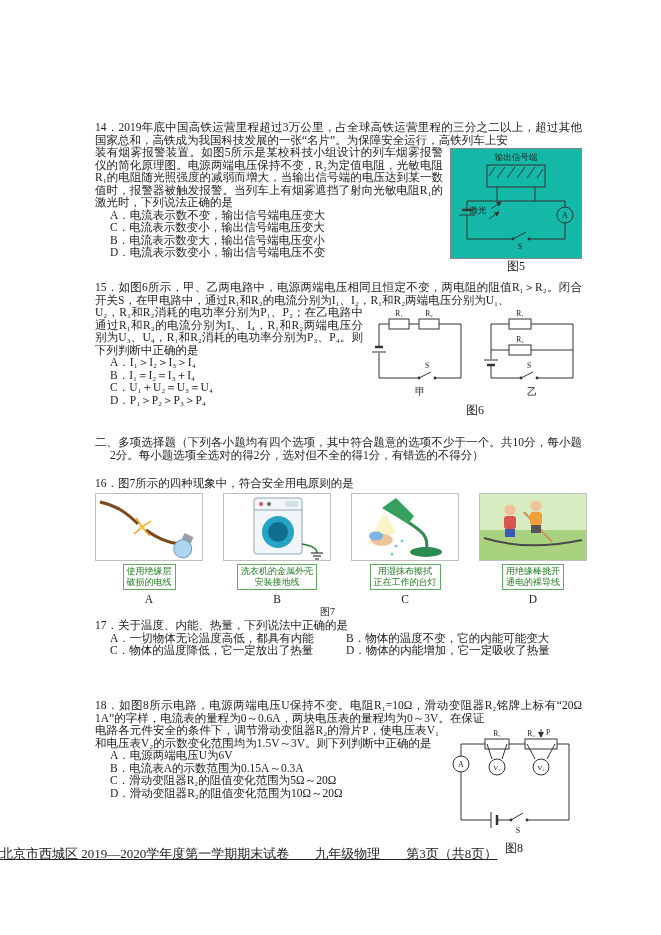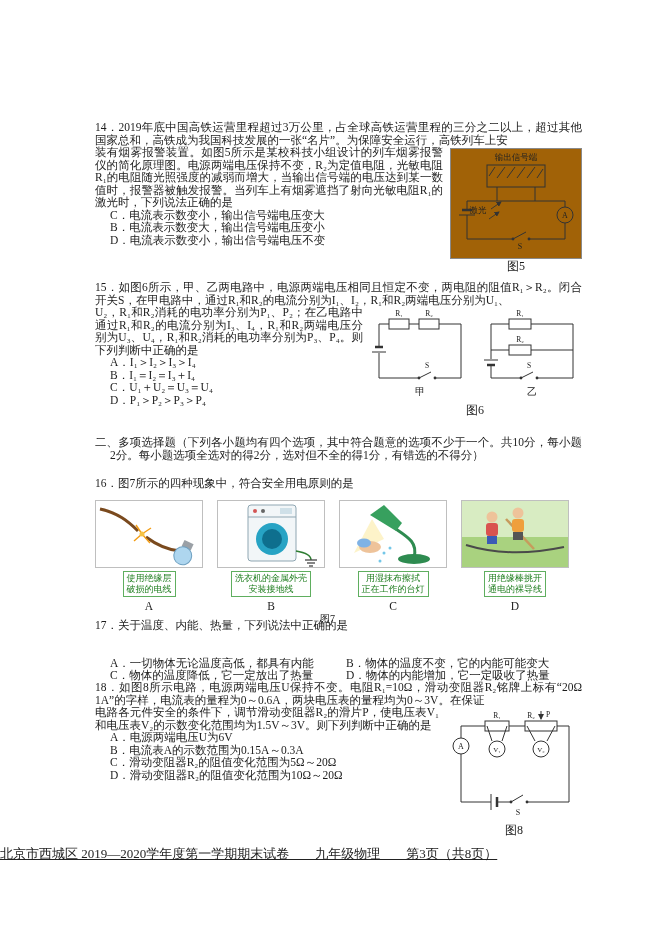--- a/index.html
+++ b/index.html
@@ -3,37 +3,37 @@
 <meta charset="utf-8">
 <style>
   * { margin:0; padding:0; box-sizing:border-box; }
   html,body { background:#ffffff; }
   .page {
     position:relative; width:624px; height:935px; background:#ffffff;
     font-family:"Liberation Serif","DejaVu Serif",serif;
     color:#1c1c1c; overflow:hidden;
   }
   .content-block { position:absolute; left:95px; width:487px; font-size:11.5px; line-height:12.5px; }
-  #q14{top:121px} #q15{top:281px} #sec2{top:436px} #q16{top:477px} #q17{top:619px} #q18{top:681px}
+  #q14{top:121px} #q15{top:281px} #sec2{top:436px} #q16{top:477px} #q17{top:619px} #q18{top:699px}
   .stem { text-align:justify; }
   .opts > div { padding-left:15px; }
   .hang { padding-left:15px; text-indent:-15px; text-align:justify; }
   .figright { float:right; text-align:center; }
   .fig5wrap { width:132px; margin:2px 0 2px 7px; }
-  .fig5wrap .frame { border:1px solid #8a8a8a; background:#a16207; font-size:0; }
+  .fig5wrap .frame { border:1px solid #8a8a8a; background:#14b8a6; font-size:0; }
   .fig6wrap { width:214px; margin:2px 0 2px 5px; }
   .fig8wrap { width:136px; margin:2px 0 2px 7px; }
   .figcap { font-size:12px; line-height:12px; margin-top:1px; }
-  .illus-row { display:flex; gap:14px; margin-top:10px; }
+  .illus-row { display:flex; gap:20px; margin-top:3px; }
   .illus-cell { width:108px; display:flex; flex-direction:column; align-items:center; }
   .imgbox { width:108px; height:68px; border:1px solid #bfbfbf; overflow:hidden; background:#fff; font-size:0; }
   .illus-cap { margin-top:3px; border:1px solid #5fae5f; color:#1e7d1e; font-size:9px; line-height:11px; padding:1px 3px; text-align:center; }
   .illus-letter { margin-top:3px; font-size:11.5px; }
   .fig7cap { width:465px; text-align:center; font-size:10px; margin-top:1px; }
-  .grid2 { display:grid; grid-template-columns:236px auto; padding-left:15px;margin-top:25px; }
+  .grid2 { display:grid; grid-template-columns:236px auto; padding-left:15px; }
   .footer { position:absolute; top:845px; left:0; width:100%; text-align:left; font-size:13px; color:#222;text-decoration:underline; }
   svg text { font-family:"Liberation Serif","DejaVu Serif",serif; fill:#222; }
 </style>
 </head>
 <body>
 
 <div class="page">
 
   <section class="content-block" id="q14">
     <p class="stem">14．2019年底中国高铁运营里程超过3万公里，占全球高铁运营里程的三分之二以上，超过其他国家总和，高铁成为我国科技发展的一张“名片”。为保障安全运行，高铁列车上安</p>
@@ -83,20 +83,21 @@
             <circle cx="114" cy="66" r="8" fill="none" stroke="#333"></circle>
             <text x="114" y="69" font-size="8" text-anchor="middle">A</text>
             <text x="27" y="64" font-size="8.5" text-anchor="middle">激光</text>
             <text x="69" y="100" font-size="8" text-anchor="middle">S</text>
           </svg>
         </div>
         <figcaption class="figcap">图5</figcaption>
       </figure>
       <p class="stem">装有烟雾报警装置。如图5所示是某校科技小组设计的列车烟雾报警仪的简化原理图。电源两端电压保持不变，R₂为定值电阻，光敏电阻R₁的电阻随光照强度的减弱而增大，当输出信号端的电压达到某一数值时，报警器被触发报警。当列车上有烟雾遮挡了射向光敏电阻R₁的激光时，下列说法正确的是</p>
       <div class="opts">
+        <div>A．电流表示数不变，输出信号端电压变大</div>
         <div>C．电流表示数变小，输出信号端电压变大</div>
         <div>B．电流表示数变大，输出信号端电压变小</div>
         <div>D．电流表示数变小，输出信号端电压不变</div>
       </div>
     </div>
   </section>
 
   <section class="content-block" id="q15">
     <p class="stem">15．如图6所示，甲、乙两电路中，电源两端电压相同且恒定不变，两电阻的阻值R₁＞R₂。闭合开关S，在甲电路中，通过R₁和R₂的电流分别为I₁、I₂，R₁和R₂两端电压分别为U₁、</p>
     <div class="qbody">

